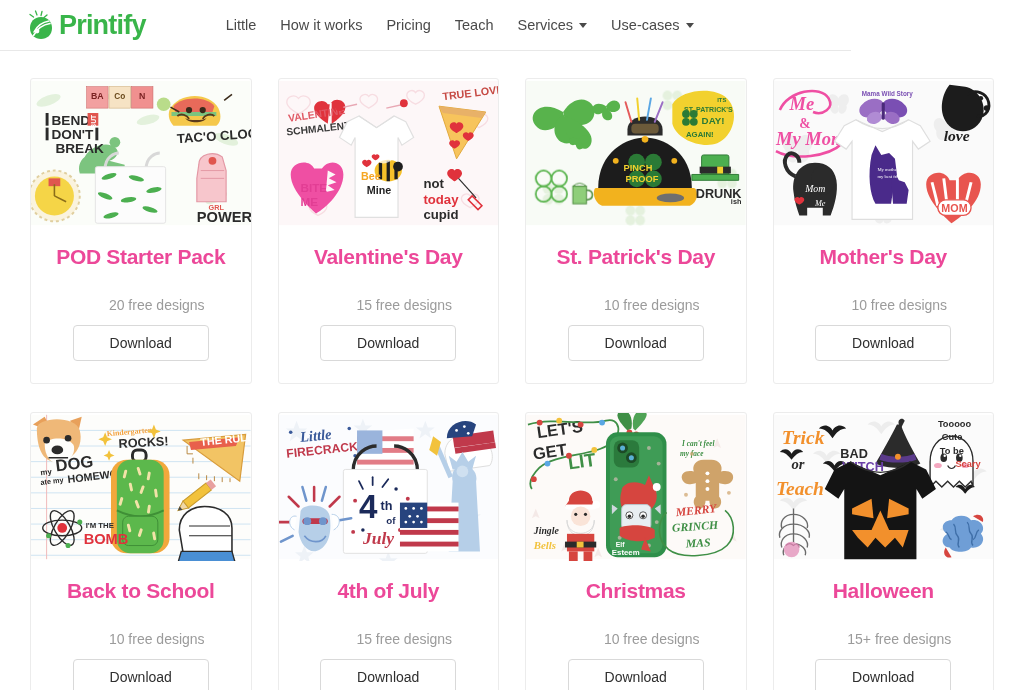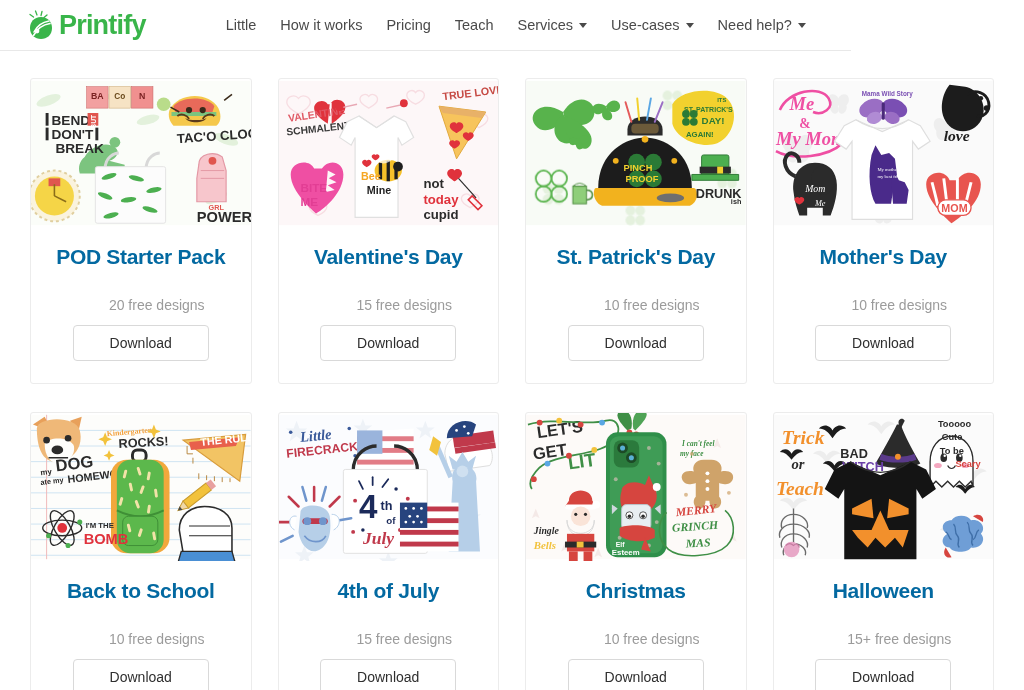--- a/index.html
+++ b/index.html
@@ -110,21 +110,21 @@
     height: 148px;
     position: relative;
     overflow: hidden;
     display: block;
     cursor: pointer;
   }
   .card-thumb svg { display: block; width: 100%; height: 100%; }
   .card-title {
     font-size: 21px;
     font-weight: bold;
-    color: #0369a1;
+    color: #ec4899;
     margin-top: 18px;
     text-align: center;
     letter-spacing: -0.3px;
   }
   .card-count {
     font-size: 14px;
     color: #9b9b9b;
     margin-top: 28px;
     text-align: center;
     margin-left: 32px;
@@ -176,24 +176,20 @@
     </div>
     <div class="nav-item">
       <span>Teach</span>
     </div>
     <div class="nav-item">
       <span>Services</span>
       <i class="caret"></i>
     </div>
     <div class="nav-item">
       <span>Use-cases</span>
-      <i class="caret"></i>
-    </div>
-    <div class="nav-item">
-      <span>Need help?</span>
       <i class="caret"></i>
     </div>
   </nav>
 
 </div>
 
 <div class="grid">
 
   <div class="card">
     <div class="card-thumb">

